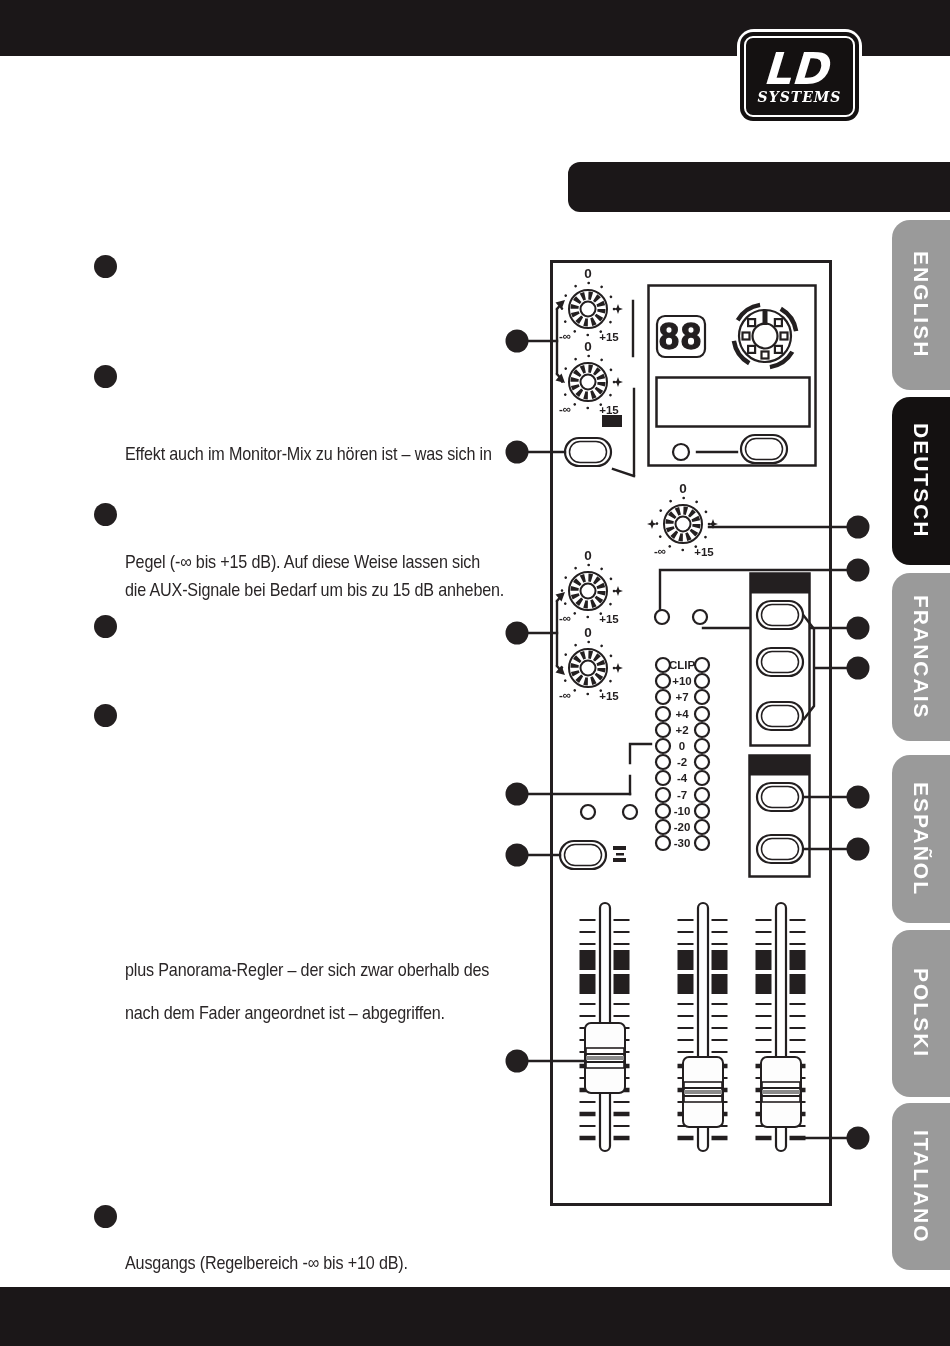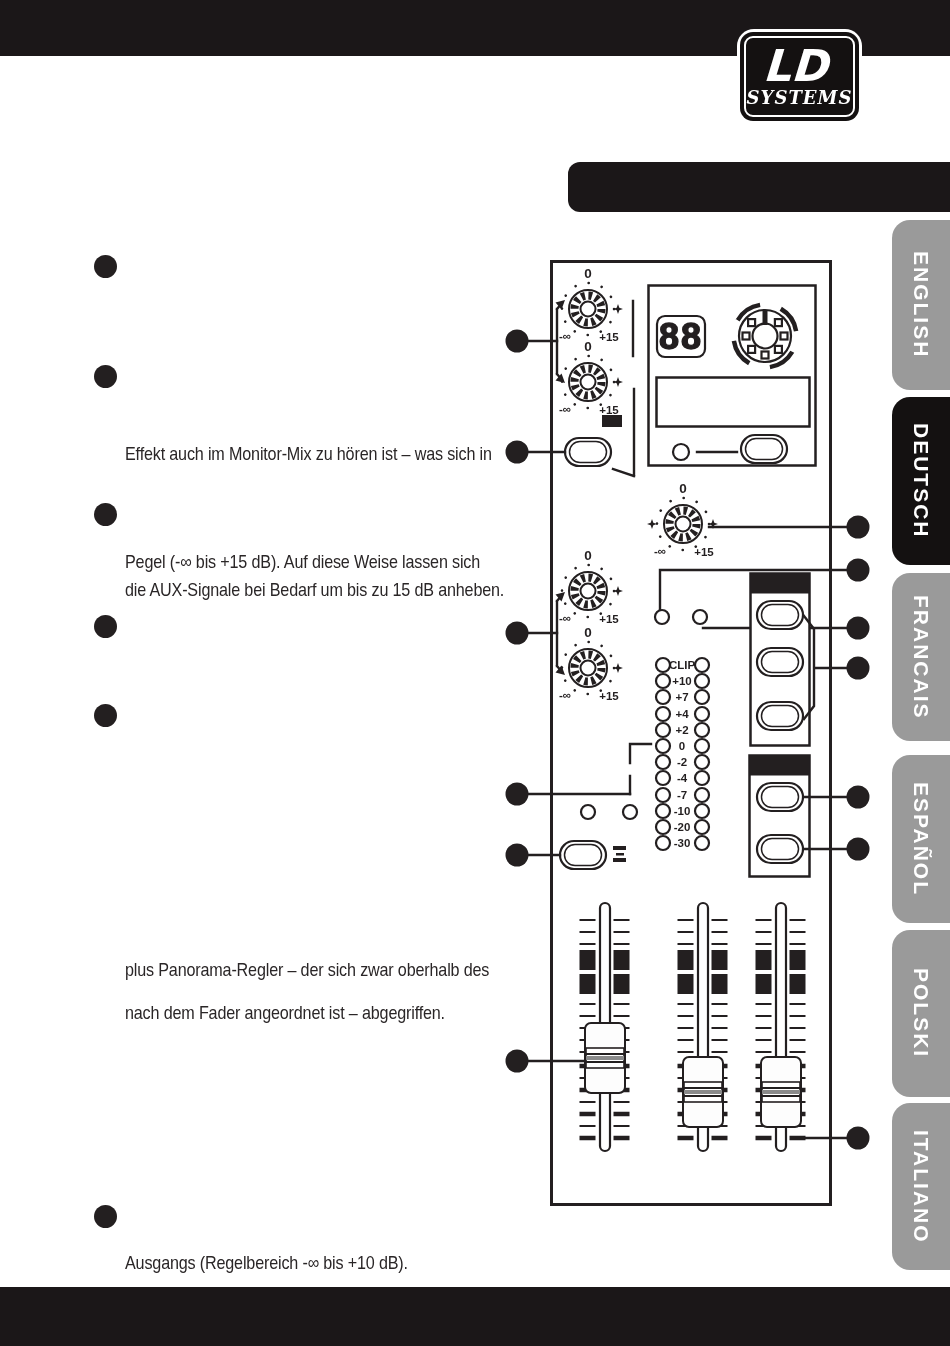--- a/index.html
+++ b/index.html
@@ -10,21 +10,21 @@
   .footbar{position:absolute;left:0;top:1287px;width:950px;height:59px;background:#1b1718;}
   
   .logo{position:absolute;left:737px;top:29px;width:125px;height:95px;background:#fff;
         border-radius:17px;padding:3px;box-sizing:border-box;}
   .logo-body{background:#141111;border-radius:13px;height:100%;box-sizing:border-box;padding:4px;}
   .logo-inner{border:2px solid #fff;border-radius:9px;height:100%;box-sizing:border-box;
         display:flex;flex-direction:column;align-items:center;justify-content:center;color:#fff;}
   .logo-ld{font-family:"DejaVu Sans",sans-serif;font-style:italic;font-weight:bold;
         font-size:44px;line-height:0.95;transform:skewX(-6deg);}
   .logo-sys{font-family:"DejaVu Serif",serif;font-style:italic;font-weight:bold;
-        font-size:18px;letter-spacing:1px;margin-top:0px;}
+        font-size:14px;letter-spacing:1px;margin-top:0px;}
   
   .titlebar{position:absolute;left:568px;top:162px;width:382px;height:50px;background:#1b1718;
         border-radius:12px 0 0 12px;}
   
   .bt{position:absolute;font-size:19px;color:#2a2627;letter-spacing:-0.2px;line-height:27.5px;
       transform:scaleX(.85);transform-origin:left top;white-space:nowrap;}
   .bullet{position:absolute;width:23px;height:23px;border-radius:50%;background:#231f20;}
   
   .tab{position:absolute;right:0;width:58px;background:#9a9a9a;color:#fff;
        border-radius:18px 0 0 18px;display:flex;align-items:center;justify-content:center;

